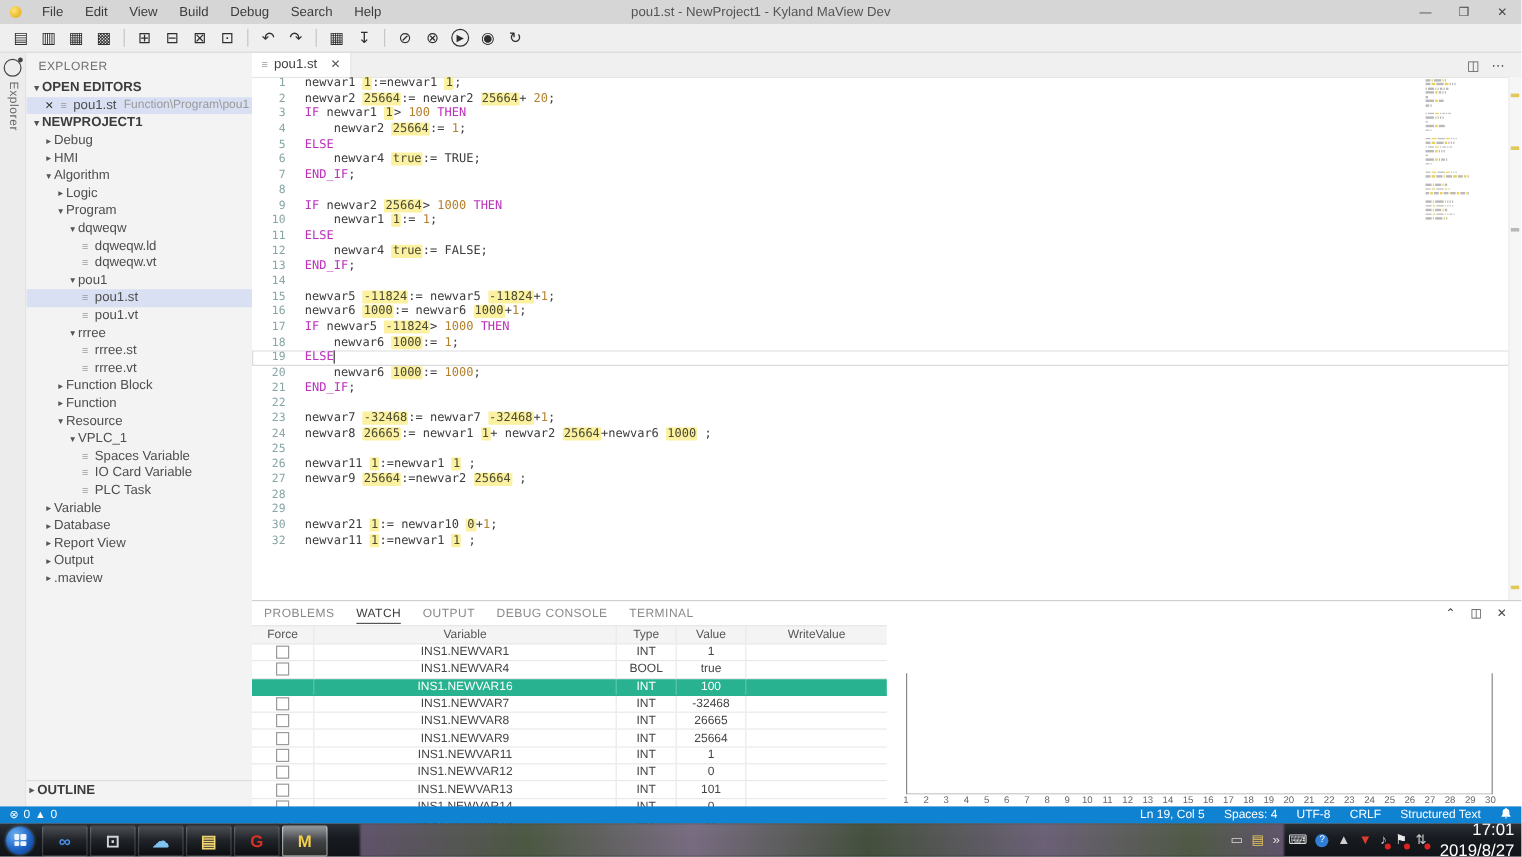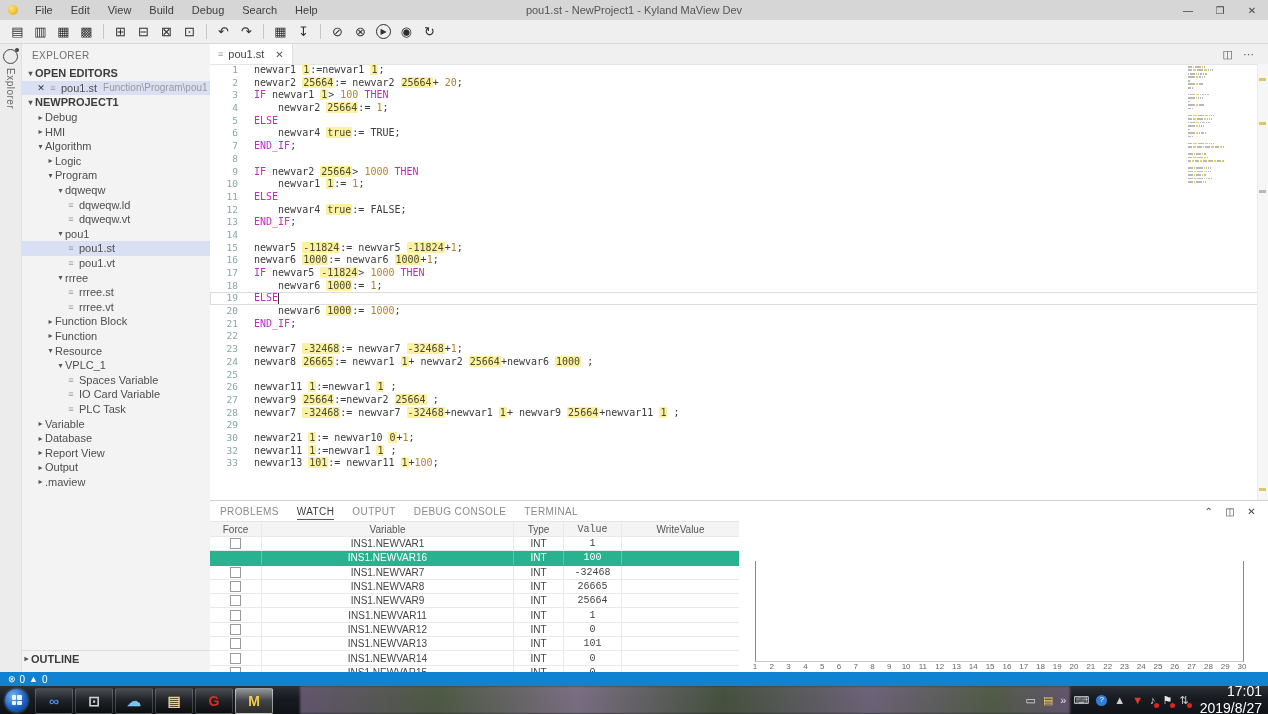--- a/index.html
+++ b/index.html
@@ -62,21 +62,21 @@
   .smark{position:absolute;left:1px;width:7px;height:3px;}
   
   #panel{position:absolute;top:500px;left:210px;width:1058px;height:172px;background:#fff;border-top:1px solid #d0d0d0;box-sizing:border-box;}
   #panel-tabs{height:20px;display:flex;align-items:center;padding-left:10px;gap:18px;font-size:10px;color:#8a8a8a;letter-spacing:.4px;}
   #panel-tabs .ptab.active{color:#3c3c3c;border-bottom:1px solid #555;padding-bottom:2px;margin-bottom:-3px;}
   #panel-actions{margin-left:auto;display:flex;gap:12px;padding-right:12px;color:#444;font-size:10px;}
   
   #watch-table{position:absolute;top:20px;left:0;width:529px;font-size:10px;color:#444;}
   .wrow{display:flex;height:13.3px;align-items:center;border-bottom:1px solid #e9e9e9;}
   .wrow .c{height:100%;display:flex;align-items:center;justify-content:center;border-right:1px solid #e9e9e9;box-sizing:border-box;overflow:hidden;}
-  .wrow .c0{width:52px;}.wrow .c1{width:252px;}.wrow .c2{width:50px;}.wrow .c3{width:58px;font-family:Liberation Mono, monospace;}.wrow .c4{width:117px;border-right:none;}
+  .wrow .c0{width:52px;}.wrow .c1{width:252px;}.wrow .c2{width:50px;}.wrow .c3{width:58px;}.wrow .c4{width:117px;border-right:none;}
   .wrow.head{background:#f4f4f4;height:14px;color:#555;border-top:1px solid #e5e5e5;}
   .wrow.selrow{background:#29b290;color:#fff;border-bottom-color:#29b290;}
   .wrow.selrow .c{border-right-color:rgba(255,255,255,.25);}
   .chk{width:9px;height:9px;border:1px solid #9a9a9a;background:#fff;}
   
   #trend{position:absolute;left:545px;top:60px;width:487px;height:100px;border-left:1px solid #8a8a8a;border-right:1px solid #8a8a8a;border-bottom:1px solid #c9c9c9;}
   #trend-ticks{position:absolute;left:545px;top:161px;width:487px;height:10px;font-size:8px;color:#666;}
   #trend-ticks .tick{position:absolute;transform:translateX(-50%);top:0;}
   
   #statusbar{position:absolute;top:672px;left:0;width:1268px;height:14px;background:#0f82d2;color:#fff;
@@ -353,25 +353,24 @@
       <div class="cline"><span class="ln">18</span><span class="ctext"><span>    newvar6 </span><span class="tok-b">1000</span><span>:= </span><span class="tok-n">1</span><span>;</span></span></div>
       <div class="cline cur"><span class="ln">19</span><span class="ctext"><span class="tok-k">ELSE</span><span class="cursorbar"></span></span></div>
       <div class="cline"><span class="ln">20</span><span class="ctext"><span>    newvar6 </span><span class="tok-b">1000</span><span>:= </span><span class="tok-n">1000</span><span>;</span></span></div>
       <div class="cline"><span class="ln">21</span><span class="ctext"><span class="tok-k">END_IF</span><span>;</span></span></div>
       <div class="cline"><span class="ln">22</span><span class="ctext"></span></div>
       <div class="cline"><span class="ln">23</span><span class="ctext"><span>newvar7 </span><span class="tok-b">-32468</span><span>:= newvar7 </span><span class="tok-b">-32468</span><span>+</span><span class="tok-n">1</span><span>;</span></span></div>
       <div class="cline"><span class="ln">24</span><span class="ctext"><span>newvar8 </span><span class="tok-b">26665</span><span>:= newvar1 </span><span class="tok-b">1</span><span>+ newvar2 </span><span class="tok-b">25664</span><span>+newvar6 </span><span class="tok-b">1000</span><span> ;</span></span></div>
       <div class="cline"><span class="ln">25</span><span class="ctext"></span></div>
       <div class="cline"><span class="ln">26</span><span class="ctext"><span>newvar11 </span><span class="tok-b">1</span><span>:=newvar1 </span><span class="tok-b">1</span><span> ;</span></span></div>
       <div class="cline"><span class="ln">27</span><span class="ctext"><span>newvar9 </span><span class="tok-b">25664</span><span>:=newvar2 </span><span class="tok-b">25664</span><span> ;</span></span></div>
-      <div class="cline"><span class="ln">28</span><span class="ctext"><span>newvar7 </span><span class="tok-b">-32468</span><span>:= newvar7 </span><span class="tok-b">-32468</span><span>+newvar1 </span><span class="tok-b">1</span><span>+ newvar9 </span><span class="tok-b">25664</span><span>+newvar11 </span><span class="tok-b">1</span><span> ;</span></span></div>
+      <div class="cline"><span class="ln">28</span></div>
       <div class="cline"><span class="ln">29</span><span class="ctext"></span></div>
       <div class="cline"><span class="ln">30</span><span class="ctext"><span>newvar21 </span><span class="tok-b">1</span><span>:= newvar10 </span><span class="tok-b">0</span><span>+</span><span class="tok-n">1</span><span>;</span></span></div>
       <div class="cline"><span class="ln">32</span><span class="ctext"><span>newvar11 </span><span class="tok-b">1</span><span>:=newvar1 </span><span class="tok-b">1</span><span> ;</span></span></div>
-      <div class="cline"><span class="ln">33</span><span class="ctext"><span>newvar13 </span><span class="tok-b">101</span><span>:= newvar11 </span><span class="tok-b">1</span><span>+</span><span class="tok-n">100</span><span>;</span></span></div>
     </div>
   <div id="minimap">
       <div class="mmline">
         <span class="mmseg" style="width: 4.4px;"></span>
         <span class="mmseg y" style="width: 1px;"></span>
         <span class="mmseg" style="width: 5.5px;"></span>
         <span class="mmseg y" style="width: 1px;"></span>
         <span class="mmseg" style="width: 1px;"></span>
       </div>
       <div class="mmline">
@@ -610,20 +609,29 @@
         <div class="c c3">Value</div>
         <div class="c c4">WriteValue</div>
       </div>
       <div class="wrow">
         <div class="c c0">
           <span class="chk"></span>
         </div>
         <div class="c c1">INS1.NEWVAR1</div>
         <div class="c c2">INT</div>
         <div class="c c3">1</div>
+        <div class="c c4"></div>
+      </div>
+      <div class="wrow">
+        <div class="c c0">
+          <span class="chk"></span>
+        </div>
+        <div class="c c1">INS1.NEWVAR4</div>
+        <div class="c c2">BOOL</div>
+        <div class="c c3">true</div>
         <div class="c c4"></div>
       </div>
       <div class="wrow selrow">
         <div class="c c0"></div>
         <div class="c c1">INS1.NEWVAR16</div>
         <div class="c c2">INT</div>
         <div class="c c3">100</div>
         <div class="c c4"></div>
       </div>
       <div class="wrow">
@@ -734,20 +742,30 @@
     </div>
 </div>
 
 <div id="statusbar">
   <div id="status-left">
     <span class="sicon">⊗</span>
     <span>0</span>
     <span class="sicon">▲</span>
     <span>0</span>
   </div>
+  <div id="status-right">
+      <span>Ln 19, Col 5</span>
+      <span>Spaces: 4</span>
+      <span>UTF-8</span>
+      <span>CRLF</span>
+      <span>Structured Text</span>
+      <span><svg width="10" height="11" viewBox="0 0 16 16">
+          <path fill="#fff" d="M8 1a1 1 0 0 1 1 1v.3A4.5 4.5 0 0 1 12.5 7v3l1.5 2v1H2v-1l1.5-2V7A4.5 4.5 0 0 1 7 2.3V2a1 1 0 0 1 1-1zm-1.3 13h2.6a1.3 1.3 0 0 1-2.6 0z"></path>
+        </svg></span>
+    </div>
 </div>
 
 <div id="taskbar">
   <div id="task-photo"></div>
   <div id="task-inner">
     <div id="start-orb">
       <div id="start-flag">
           <i></i>
           <i></i>
           <i></i>

